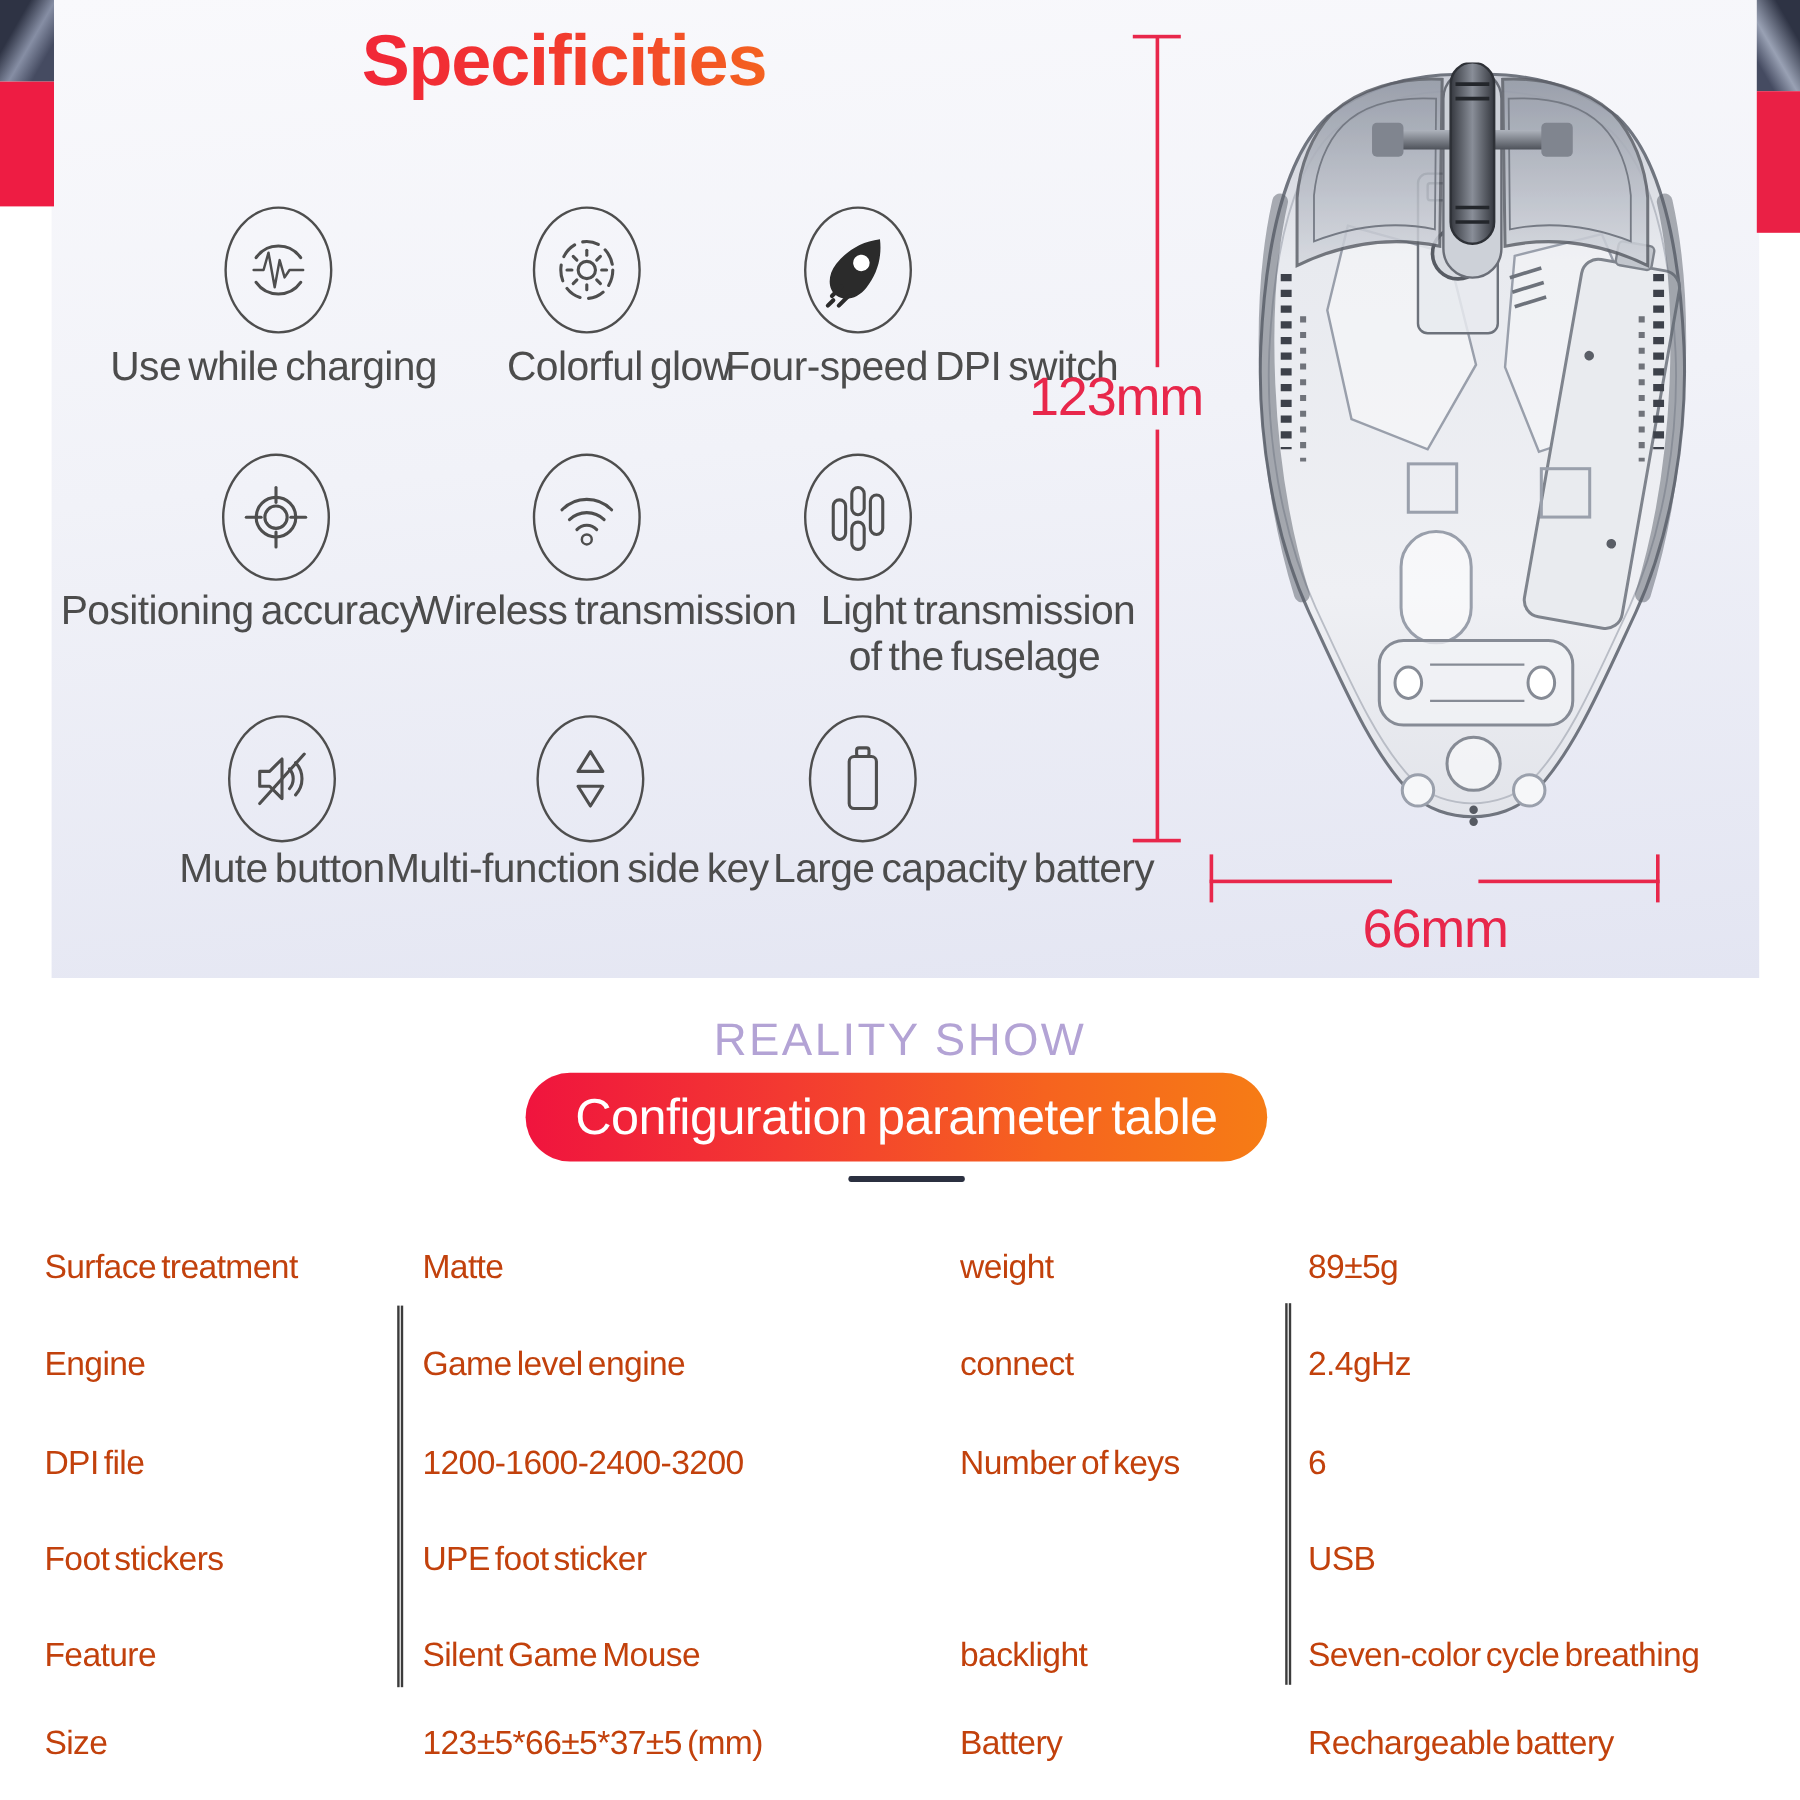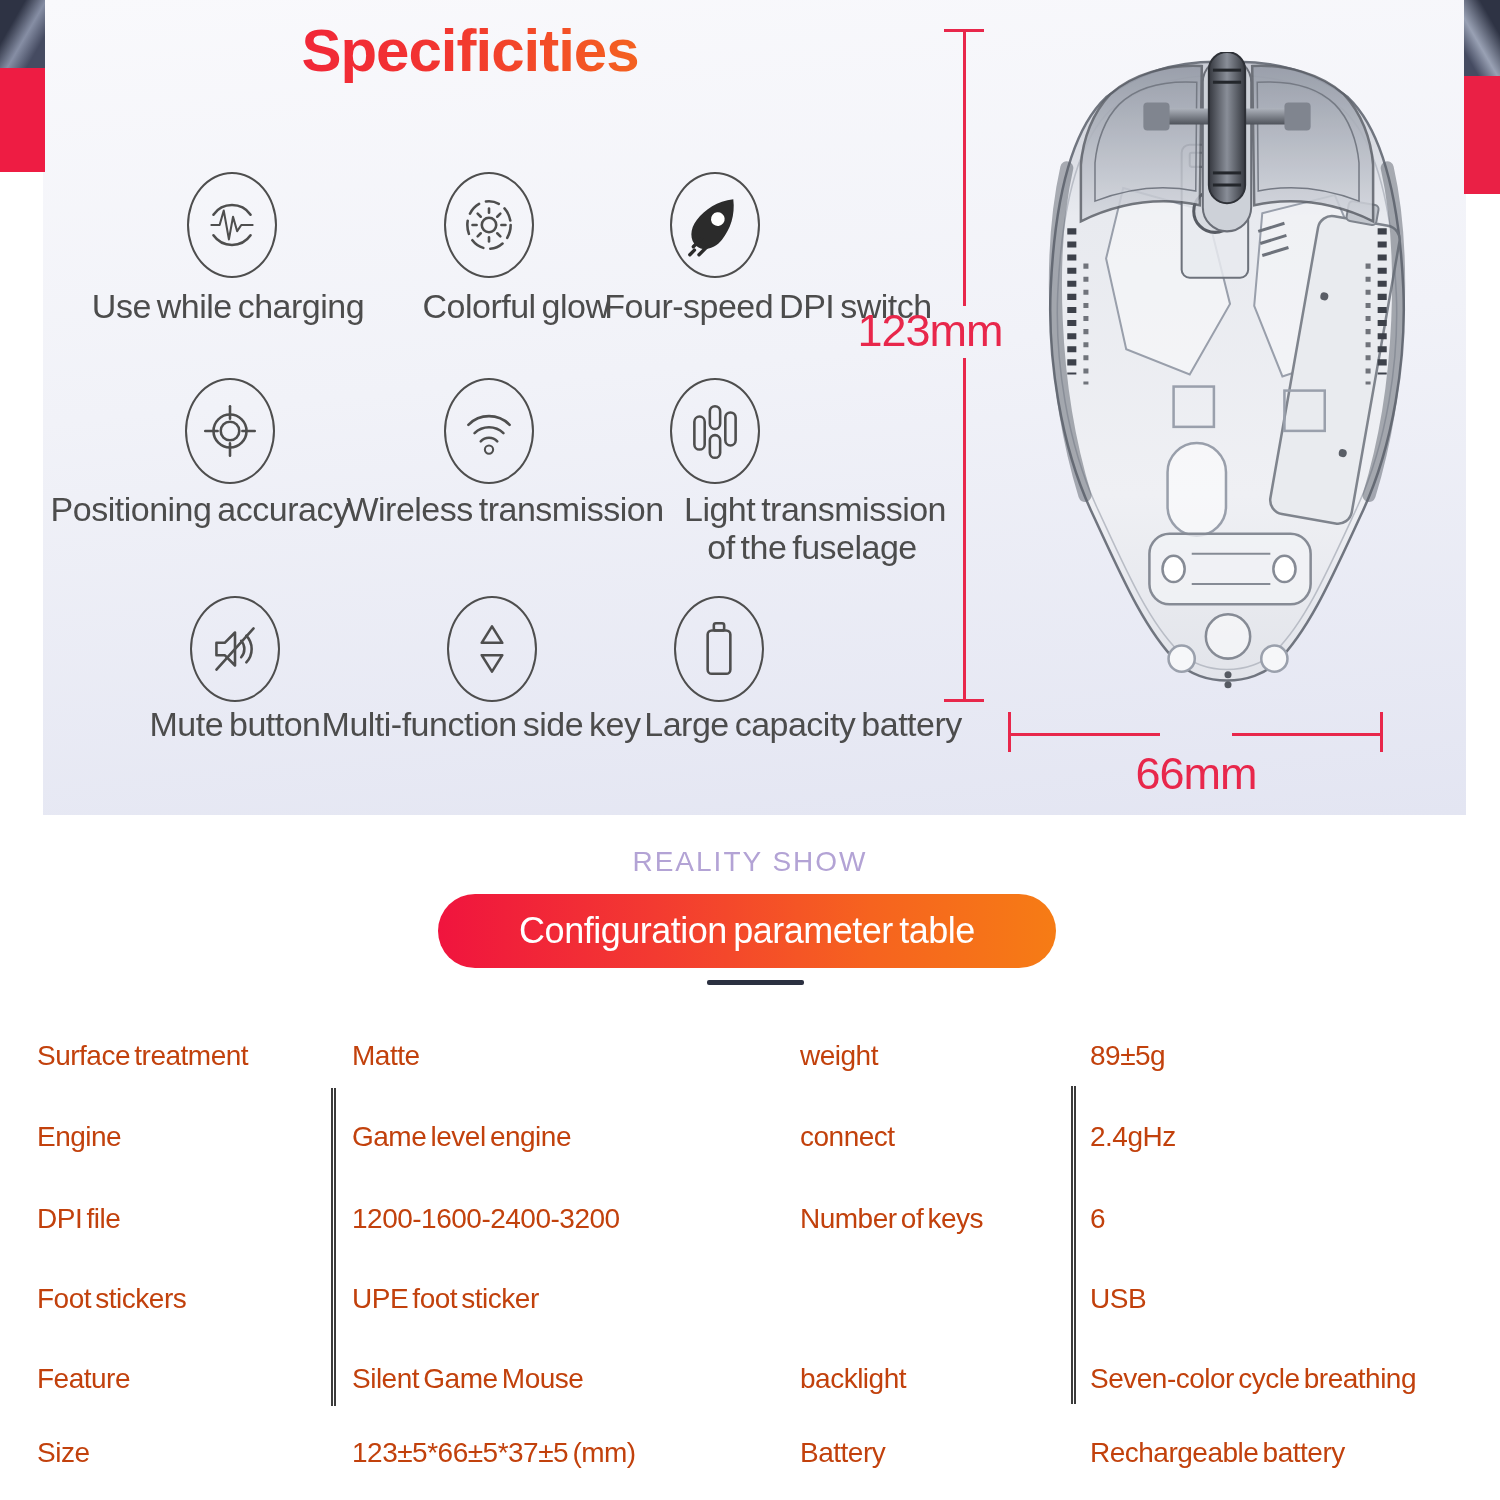--- a/index.html
+++ b/index.html
@@ -25,25 +25,25 @@
   .oval{width:86px;height:102px;border:2.5px solid #4e4e4e;border-radius:50%;
         display:flex;align-items:center;justify-content:center;}
   .oval svg{stroke:#4e4e4e;fill:none;stroke-width:2.5;stroke-linecap:round;stroke-linejoin:round;}
   .flabel{font-size:34px;color:#4c4c4c;white-space:nowrap;transform:translateX(-50%);
           letter-spacing:-0.5px;word-spacing:-3px;line-height:38px;text-align:right;}
   
   .dim{background:#e8274b;}
   .dimtext{color:#e8274b;font-size:45px;white-space:nowrap;transform:translateX(-50%);
            letter-spacing:-1px;}
   
-  .kicker{left:750px;top:846px;transform:translateX(-50%);font-size:28px;
+  .kicker{left:750px;top:846px;transform:translateX(-50%);font-size:38px;
           letter-spacing:2px;color:#b3a3d5;white-space:nowrap;text-align:right;}
   .pill{left:438px;top:894px;width:618px;height:74px;border-radius:37px;
         background:linear-gradient(90deg,#f0143e 0%,#f33a31 35%,#f6631f 70%,#f67c15 100%);
-        color:#ffffff;font-size:36px;text-align:center;line-height:74px;
+        color:#ffffff;font-size:42px;text-align:center;line-height:74px;
         letter-spacing:-0.5px;word-spacing:-3px;white-space:nowrap;}
   .underline{left:707px;top:980px;width:97px;height:5px;background:#2b3040;border-radius:2px;}
   
   .srow{left:0;width:1500px;height:76px;display:block;}
   .cell{position:absolute;top:0;height:76px;display:flex;align-items:center;
         font-size:28px;color:#c2410c;letter-spacing:-0.5px;word-spacing:-3px;white-space:nowrap;}
   .c1{left:37px;width:290px;}
   .c2{left:352px;width:440px;}
   .c3{left:800px;width:275px;}
   .c4{left:1090px;width:405px;}

